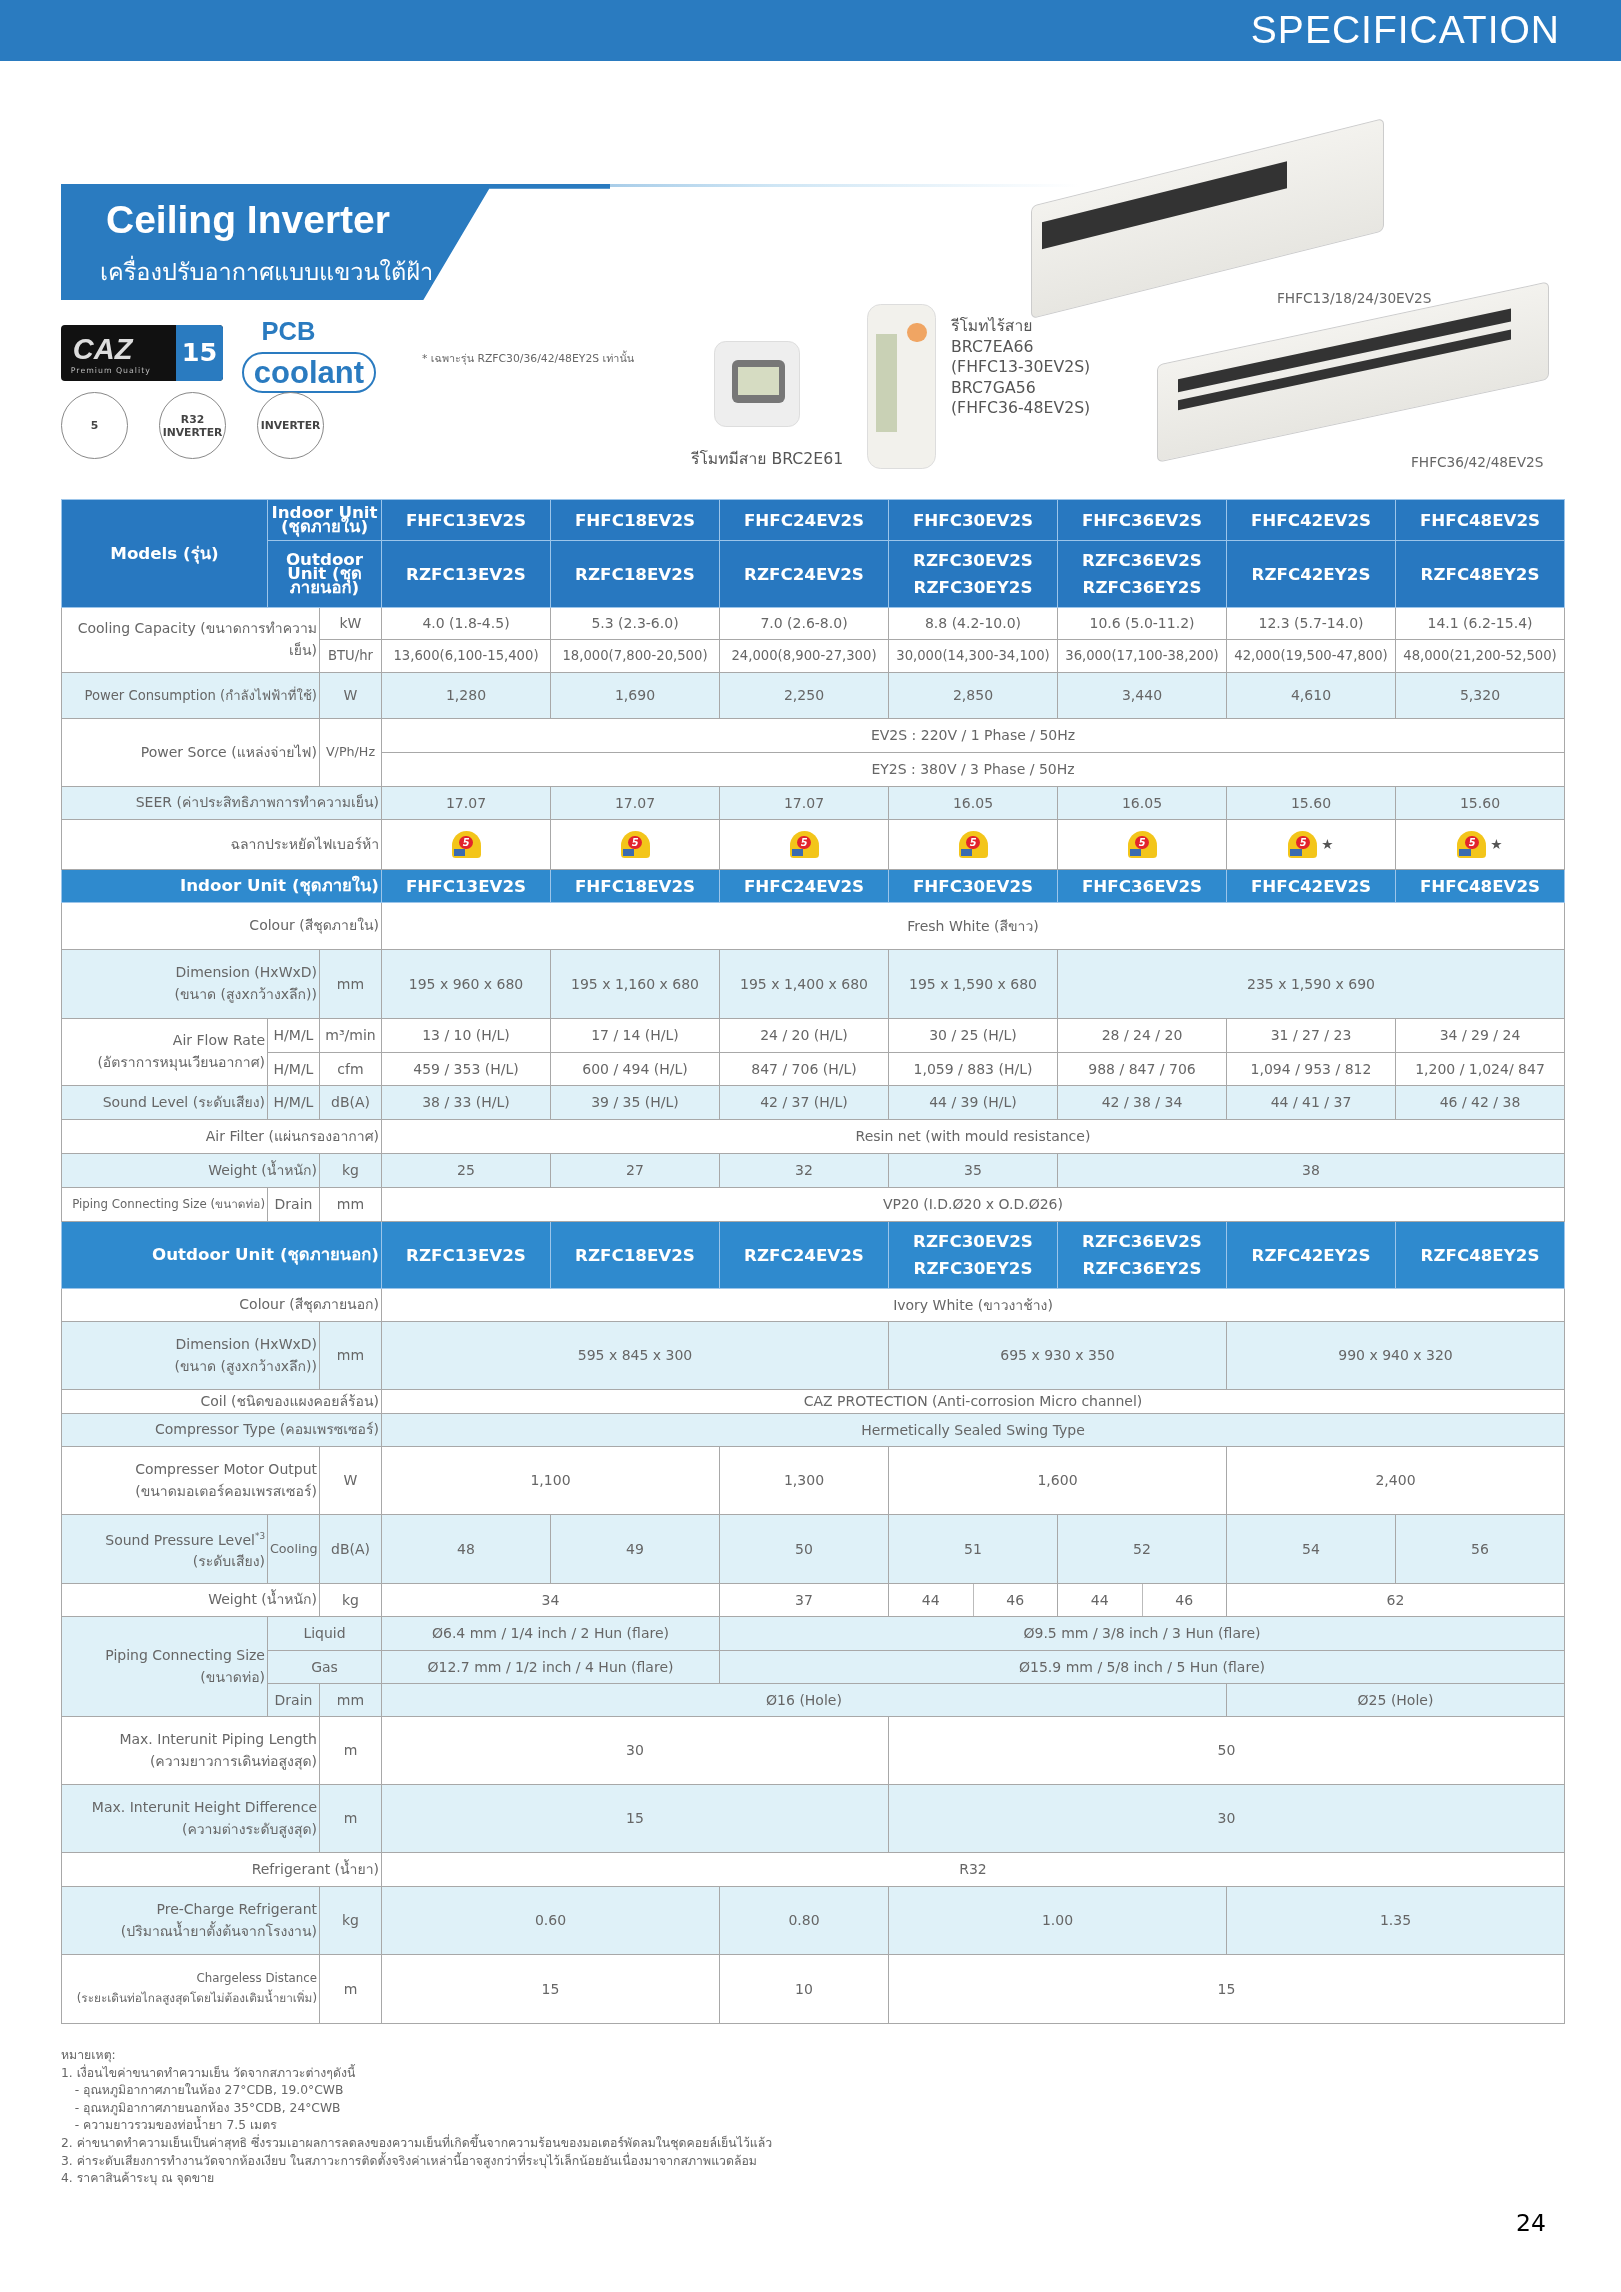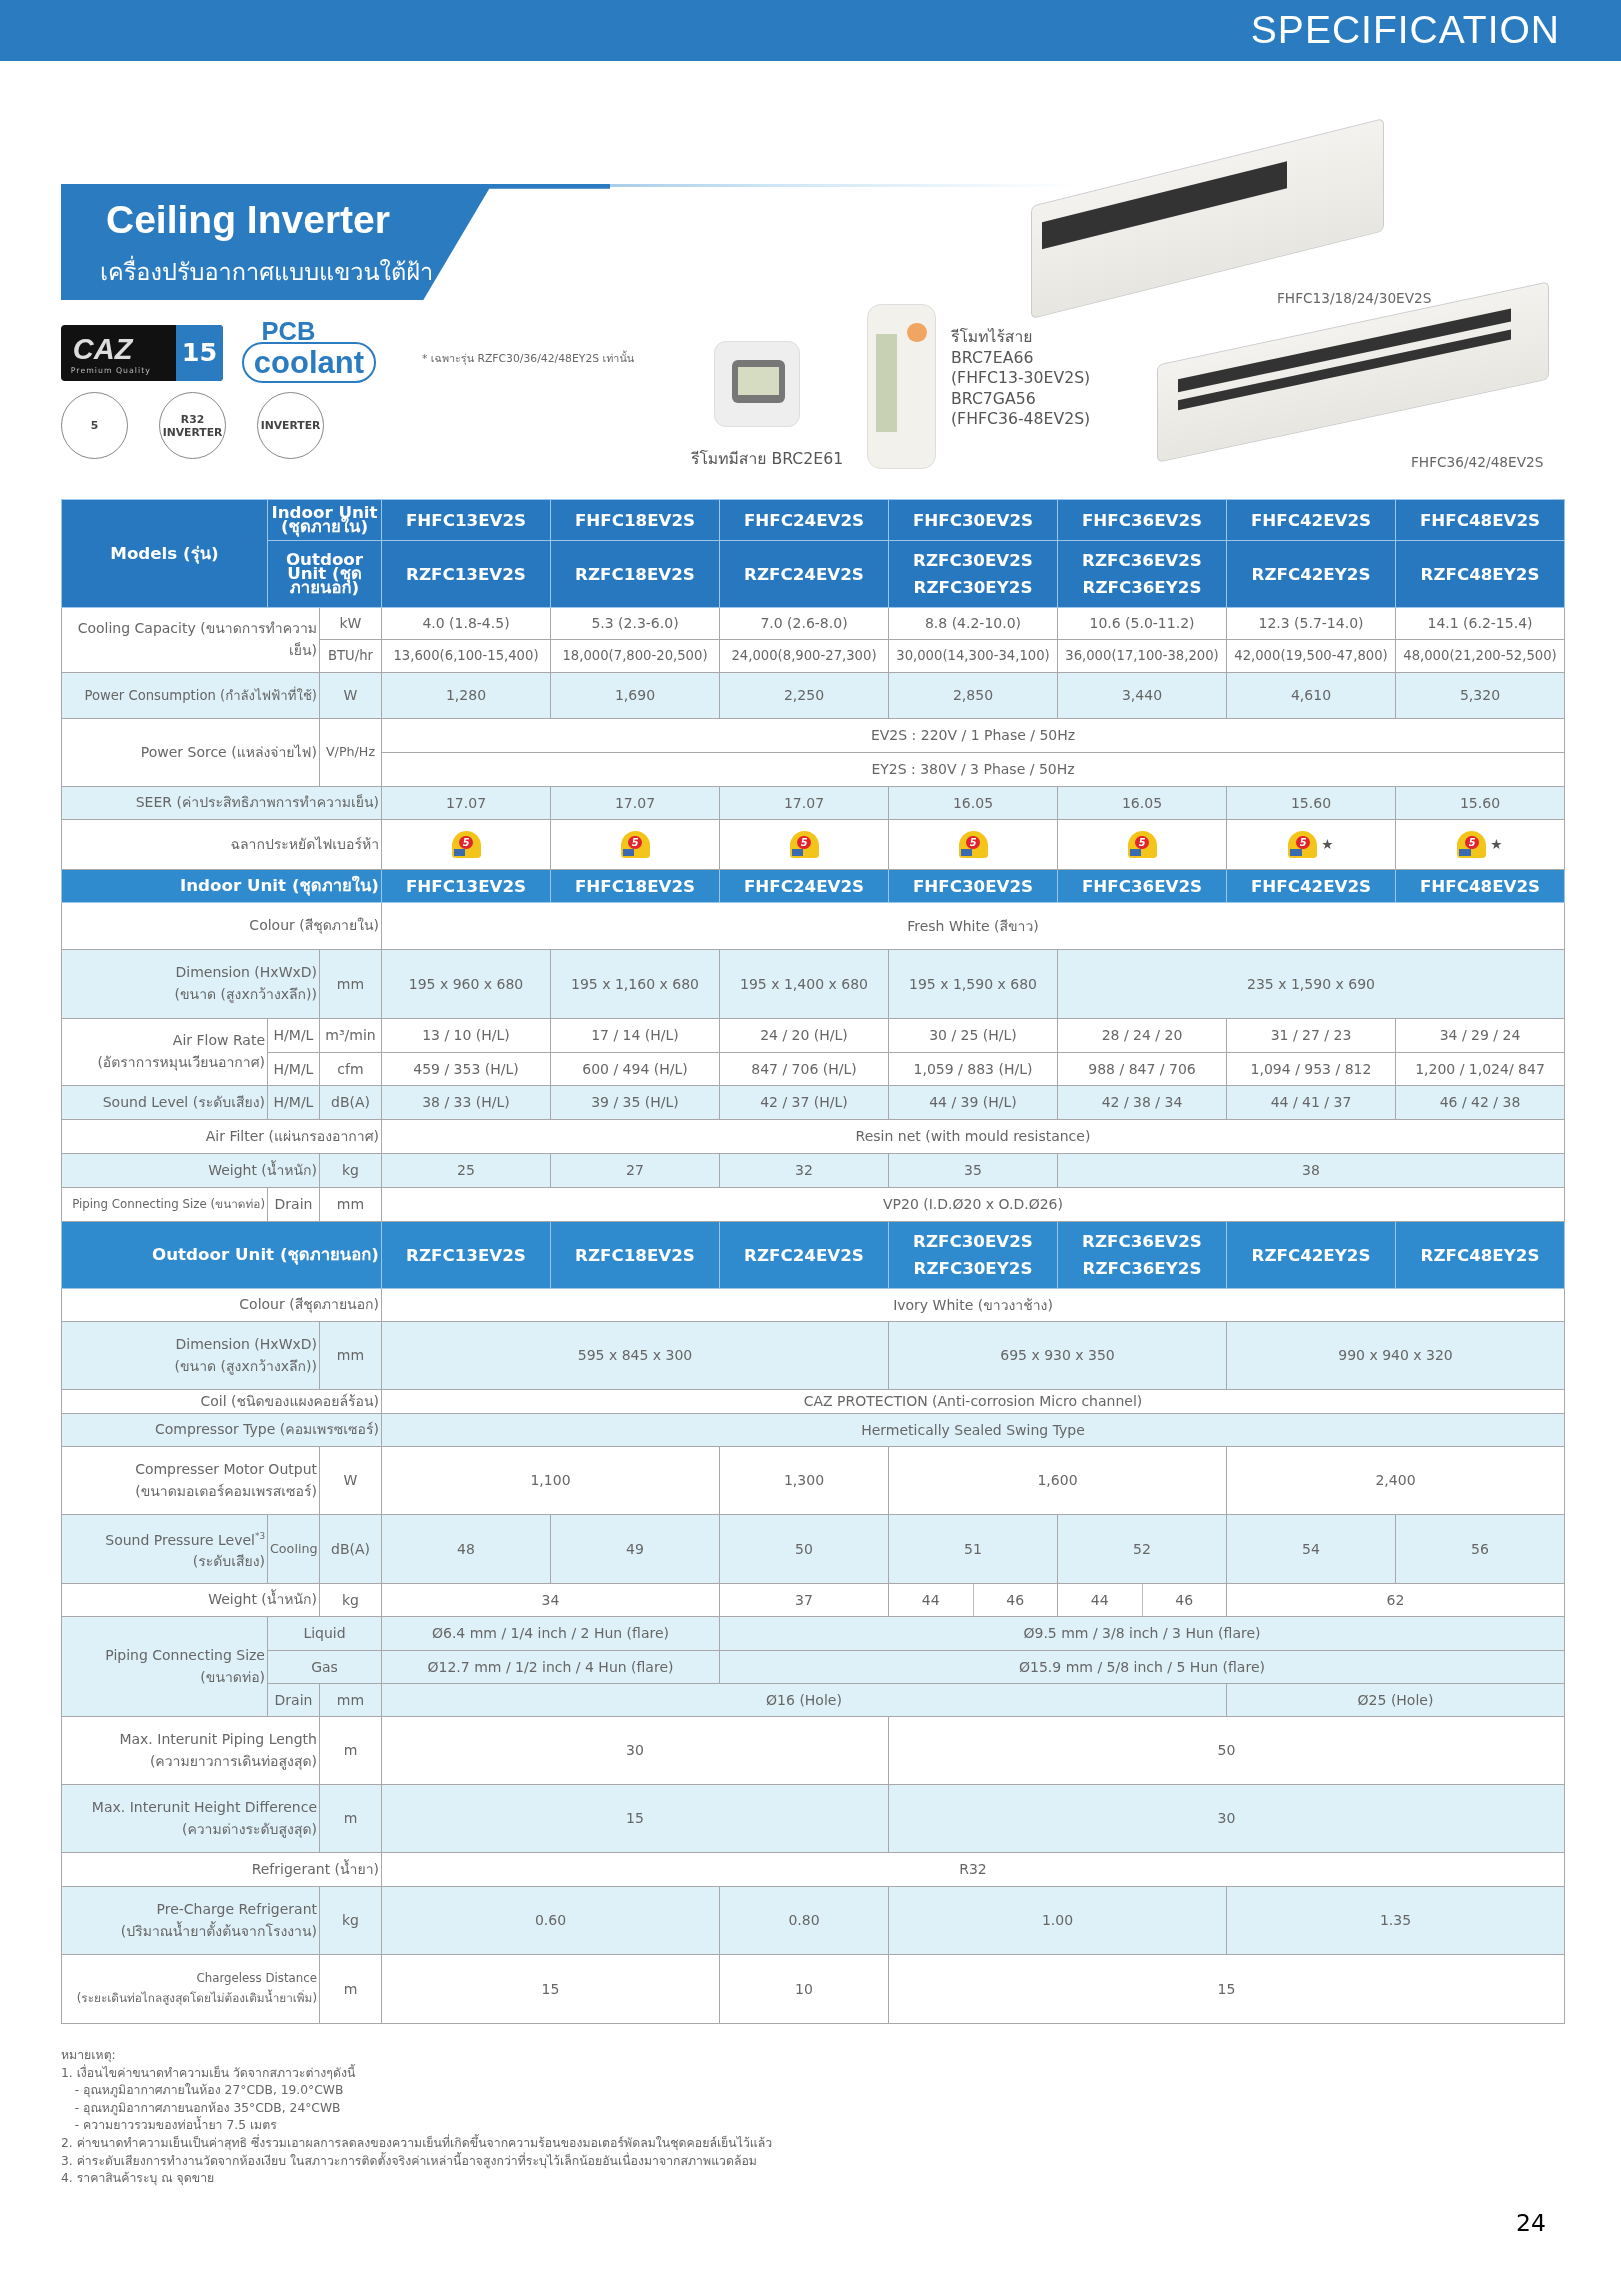--- a/index.html
+++ b/index.html
@@ -11,21 +11,21 @@
   .hero .line{position:absolute;left:0;top:0;width:1019px;height:2.9px;background:linear-gradient(90deg,#2a7bc0,#cfe6f5 70%,transparent)}
   .hero .h1{position:absolute;left:45px;top:13.7px;color:#fff;font-size:39px;font-weight:bold;font-family:"Liberation Sans",sans-serif}
   .hero .h2{position:absolute;left:39px;top:69px;color:#fff;font-size:23.5px}
   .badges{position:absolute;left:61px;top:323px}
   .caz{position:absolute;left:0;top:2px;width:162px;height:56px;background:#111;border-radius:3.9px}
   .caz .t{position:absolute;left:11.8px;top:7.8px;color:#ddd;font-size:29px;font-weight:bold;font-style:italic;font-family:"Liberation Sans",sans-serif}
   .caz .p{position:absolute;left:9.8px;top:41px;color:#bbb;font-size:7.8px;letter-spacing:1px}
   .caz .y{position:absolute;right:0;top:0;width:47px;height:56px;background:#2a7bc0;color:#fff;font-size:25.5px;font-weight:bold;text-align:center;padding-top:11.8px;border-radius:0 3.9px 3.9px 0}
   .pcb{position:absolute;left:181px;top:0;width:167px;height:59px;color:#2a7bc0;font-weight:bold;font-family:"Liberation Sans",sans-serif}
   .pcb .a{position:absolute;left:19.6px;top:-5.9px;font-size:25.5px}
-  .pcb .b{position:absolute;left:0;top:19px;border:2.9px solid #2a7bc0;border-radius:21.6px;padding:0 9.8px;font-size:31px;line-height:37px}
+  .pcb .b{position:absolute;left:0;top:29px;border:2.9px solid #2a7bc0;border-radius:21.6px;padding:0 9.8px;font-size:31px;line-height:37px}
   .note-only{position:absolute;left:361px;top:27.4px;font-size:10.8px;color:#666;white-space:nowrap}
   .circle{position:absolute;top:69px;width:67px;height:67px;border:1.5px solid #888;border-radius:50%;display:flex;align-items:center;justify-content:center;font-size:10.8px;color:#444;font-weight:bold;text-align:center}
   .remote-wired{position:absolute;left:714px;top:341px;width:86px;height:86px;background:#eee;border:1px solid #ddd;border-radius:11.8px}
   .remote-wired .scr{position:absolute;left:16.7px;top:17.6px;width:53px;height:43px;background:#777;border-radius:5.9px}
   .remote-wired .scr i{position:absolute;left:5.9px;top:7.8px;width:41px;height:27.4px;background:#d6dcc2}
   .remote-wl{position:absolute;left:867px;top:304px;width:69px;height:165px;background:#f2f1ec;border:1px solid #ddd;border-radius:13.7px}
   .remote-wl .scr{position:absolute;left:7.8px;top:29px;width:21.6px;height:98px;background:#c9d1b5}
   .remote-wl .btn{position:absolute;left:39px;top:17.6px;width:19.6px;height:19.6px;border-radius:50%;background:#f0a563}
   .cap{position:absolute;font-size:15.7px;color:#555;white-space:nowrap;line-height:20.6px}
   .unit-img{position:absolute;background:linear-gradient(#f3f2ee,#e7e6e1);border:1px solid #ccc}
@@ -92,21 +92,21 @@
 <div class="remote-wired">
     <div class="scr">
       <i></i>
     </div>
   </div>
 <div class="cap" style="left:691px;top:449px">รีโมทมีสาย BRC2E61</div>
 <div class="remote-wl">
     <div class="scr"></div>
     <div class="btn"></div>
   </div>
-<div class="cap" style="left:951px;top:327px">
+<div class="cap" style="left:951px;top:316px">
   <div>รีโมทไร้สาย</div>
   <div>BRC7EA66</div>
   <div>(FHFC13-30EV2S)</div>
   <div>BRC7GA56</div>
   <div>(FHFC36-48EV2S)</div>
 </div>
 
 <div class="unit-img unit1">
     <div class="grill"></div>
   </div>

